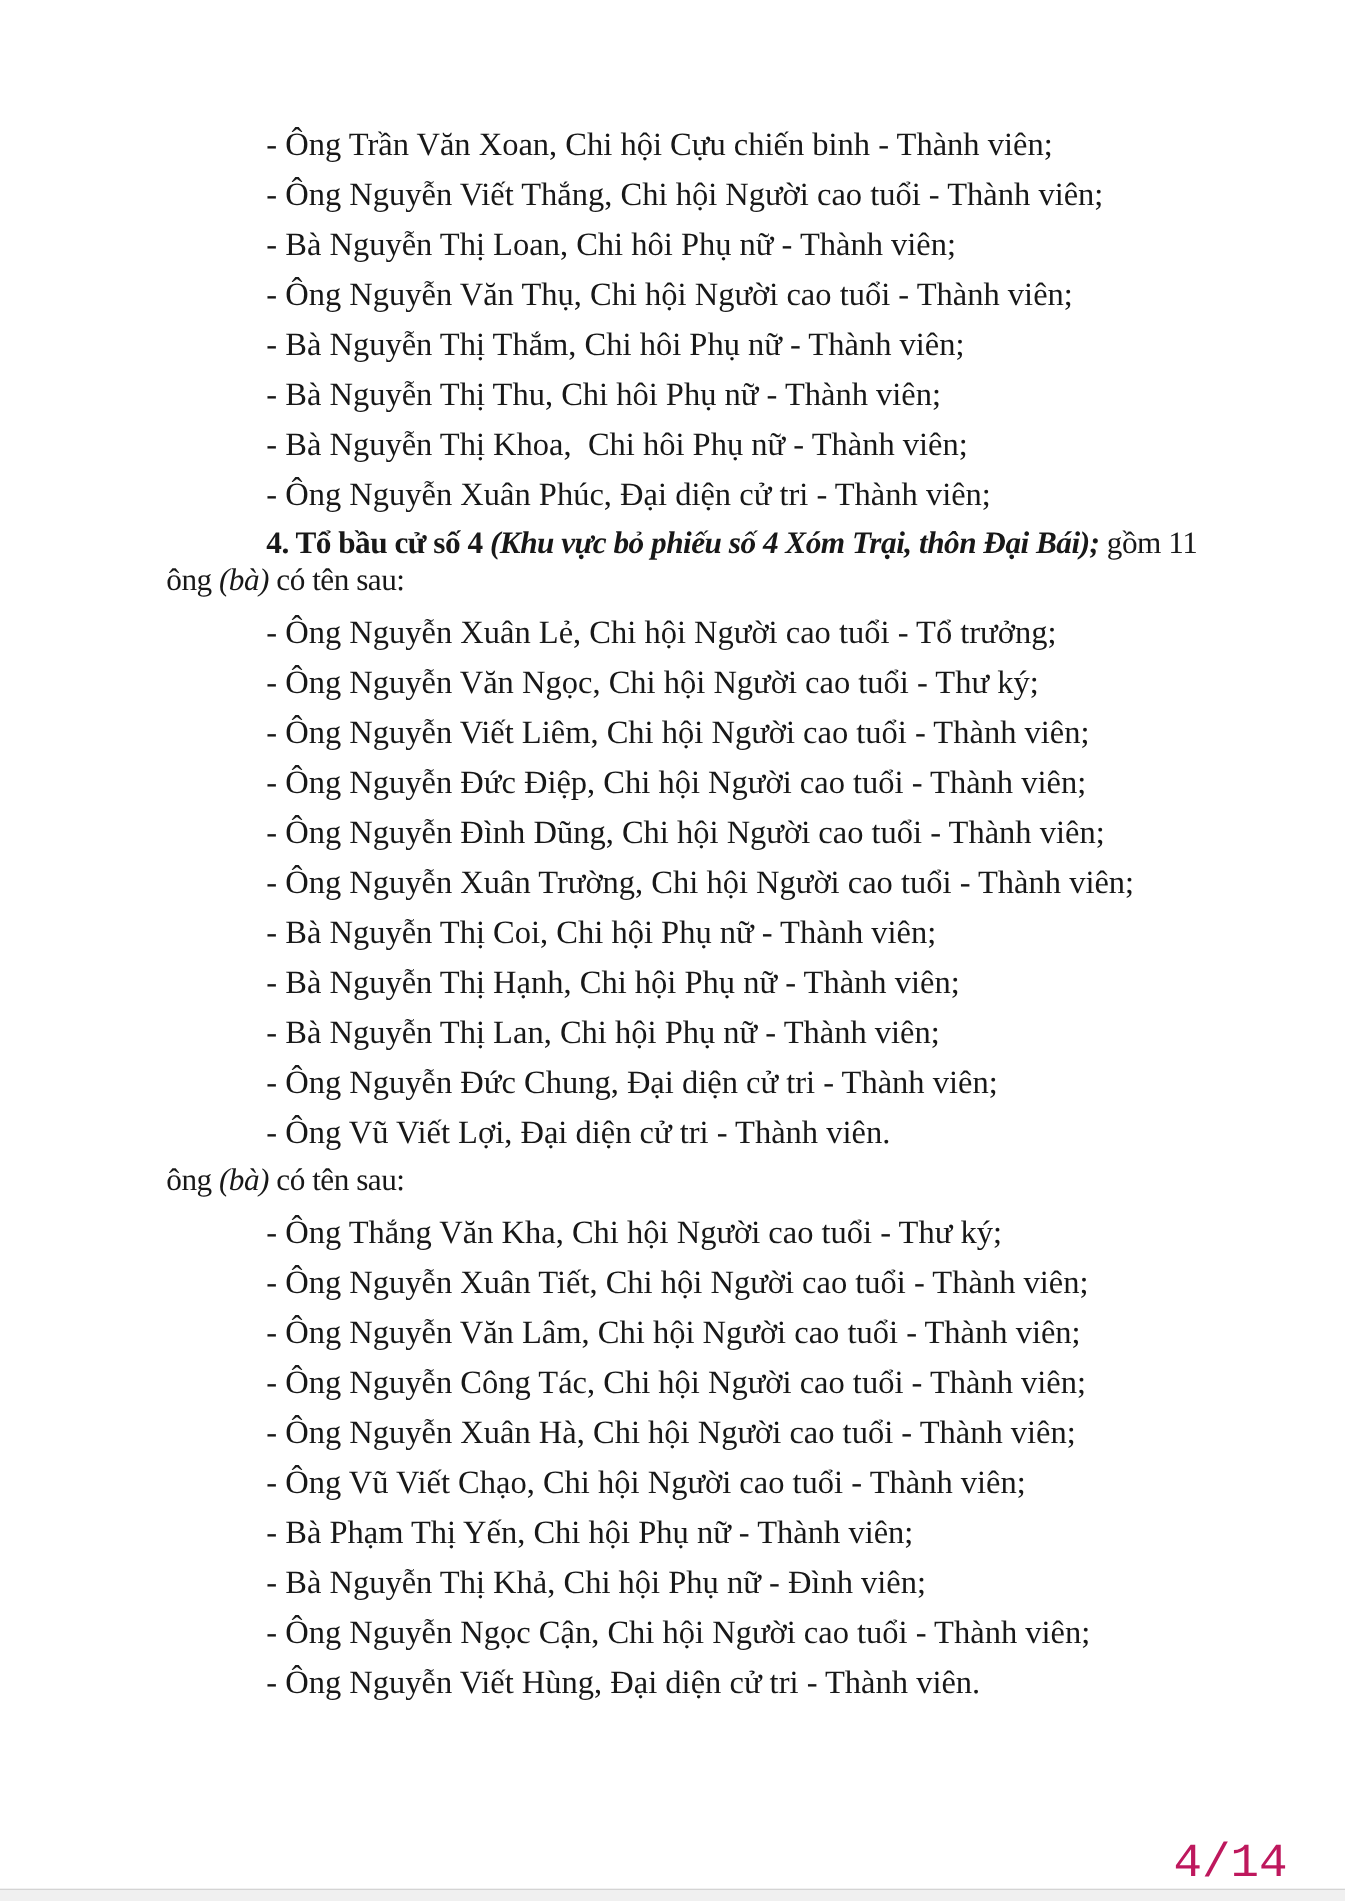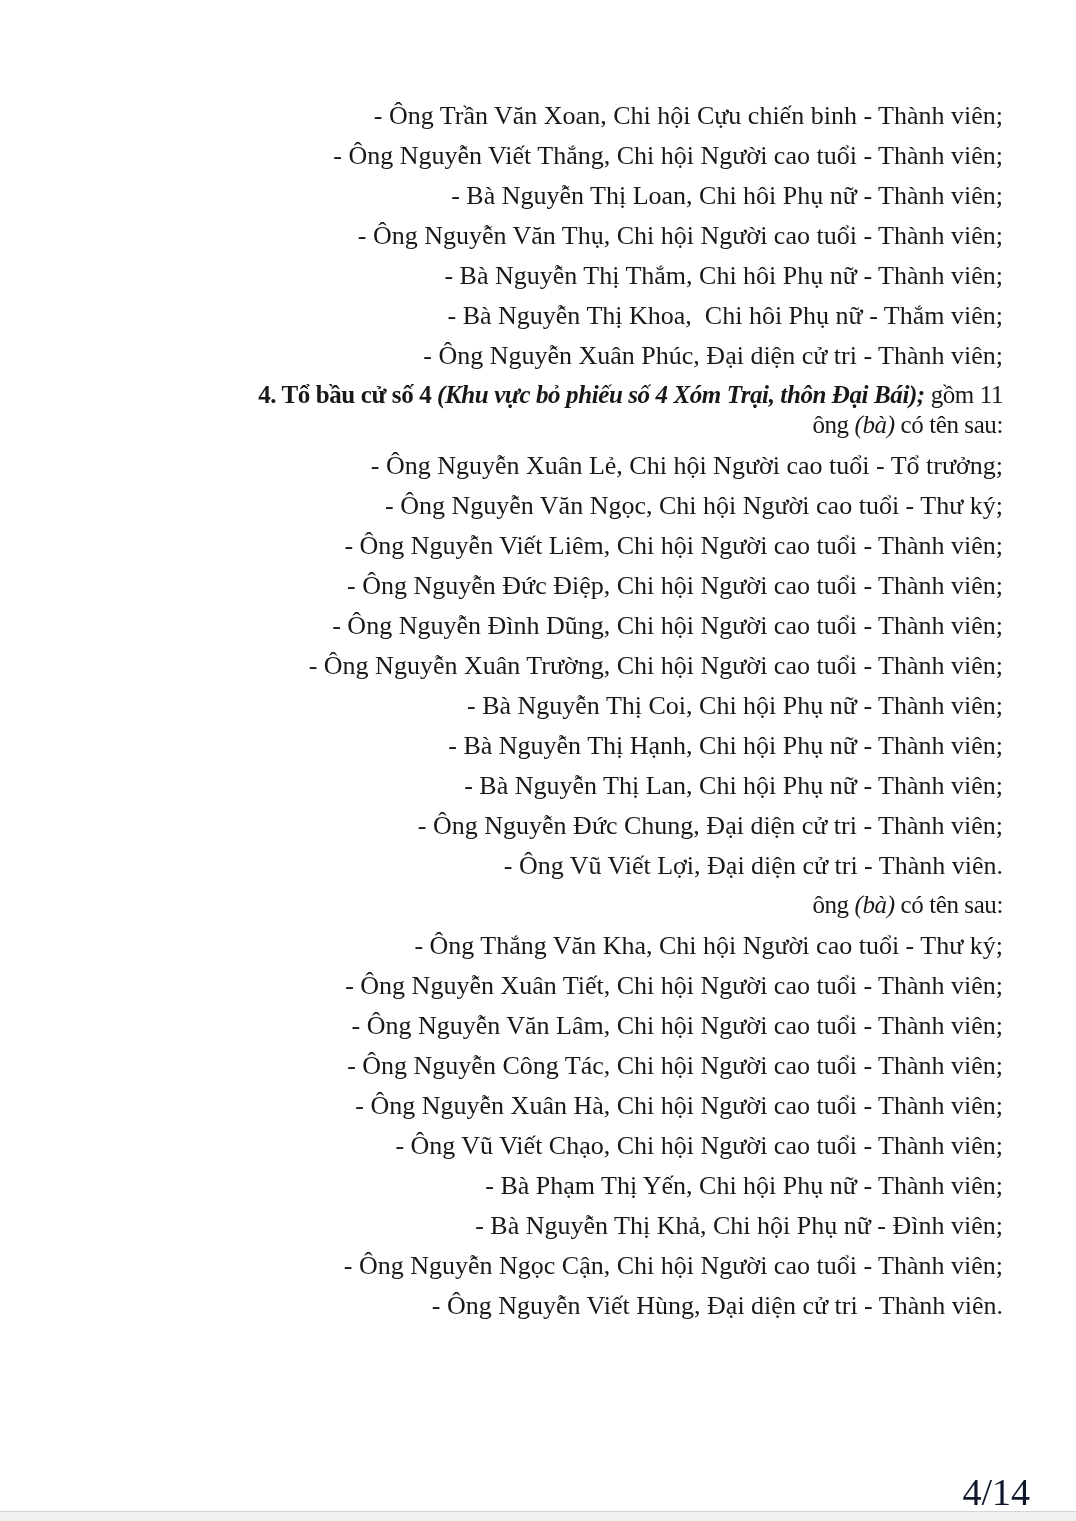--- a/index.html
+++ b/index.html
@@ -4,21 +4,20 @@
 <style>
   html, body { margin: 0; padding: 0; background: #ffffff; }
   .page {
     position: relative;
     width: 1076px;
     height: 1521px;
     background: #ffffff;
     overflow: hidden;
     font-family: "Liberation Serif", serif;
     color: #181818;
-    text-align: right;
   }
   .content {
     position: absolute;
     left: 133px;
     top: 96px;
     width: 870px;
   }
   .list { margin: 0; }
   .item {
     margin: 0;
@@ -34,24 +33,24 @@
   }
   .hline { display: block; white-space: pre; letter-spacing: -0.4px; }
   .hline.l1 { padding-left: 80px; }
   .b  { font-weight: bold; }
   .bi { font-weight: bold; font-style: italic; }
   .i  { font-style: italic; }
   .page-indicator {
     position: absolute;
     right: 46px;
     bottom: 10px;
-    font-family: Liberation Serif, serif;
+    font-family: Liberation Mono, monospace;
     font-size: 38px;
     line-height: 1;
-    color: #0f172a;
+    color: #be185d;
   }
   .bottom-bar {
     position: absolute;
     left: 0; right: 0; bottom: 0;
     height: 9px;
     background: #f0f0f0;
     border-top: 1px solid #d4d4d4;
   }
 </style>
 </head>
@@ -60,21 +59,22 @@
 <div class="page">
   <div class="content">
 
     <section>
       <div class="list">
           <p class="item">- Ông Trần Văn Xoan, Chi hội Cựu chiến binh - Thành viên;</p>
           <p class="item">- Ông Nguyễn Viết Thắng, Chi hội Người cao tuổi - Thành viên;</p>
           <p class="item">- Bà Nguyễn Thị Loan, Chi hôi Phụ nữ - Thành viên;</p>
           <p class="item">- Ông Nguyễn Văn Thụ, Chi hội Người cao tuổi - Thành viên;</p>
           <p class="item">- Bà Nguyễn Thị Thắm, Chi hôi Phụ nữ - Thành viên;</p>
-          <p class="item">- Bà Nguyễn Thị Khoa,  Chi hôi Phụ nữ - Thắm viên;</p>
+          <p class="item">- Bà Nguyễn Thị Thu, Chi hôi Phụ nữ - Thành viên;</p>
+          <p class="item">- Bà Nguyễn Thị Khoa,  Chi hôi Phụ nữ - Thành viên;</p>
           <p class="item">- Ông Nguyễn Xuân Phúc, Đại diện cử tri - Thành viên;</p>
         </div>
     </section>
 
     <section>
       <p class="heading">
         <span class="hline l1"><span class="b">4. Tổ bầu cử số 4 </span><span class="bi">(Khu vực bỏ phiếu số 4 Xóm Trại, thôn Đại Bái);</span><span> gồm 11</span></span>
         <span class="hline l2"><span>ông </span><span class="i">(bà)</span><span> có tên sau:</span></span>
       </p>
       <div class="list">

